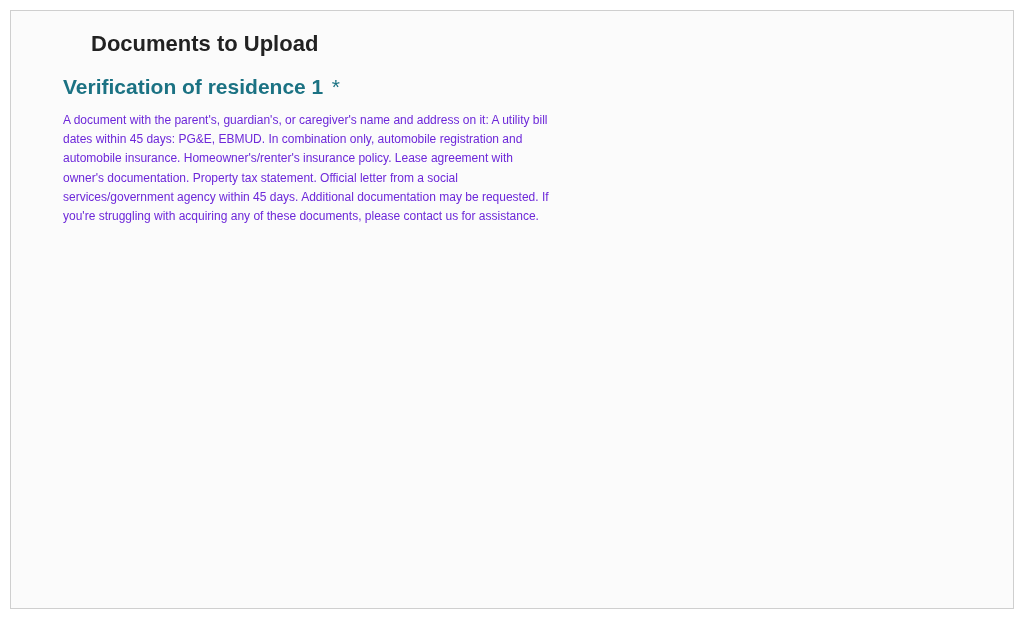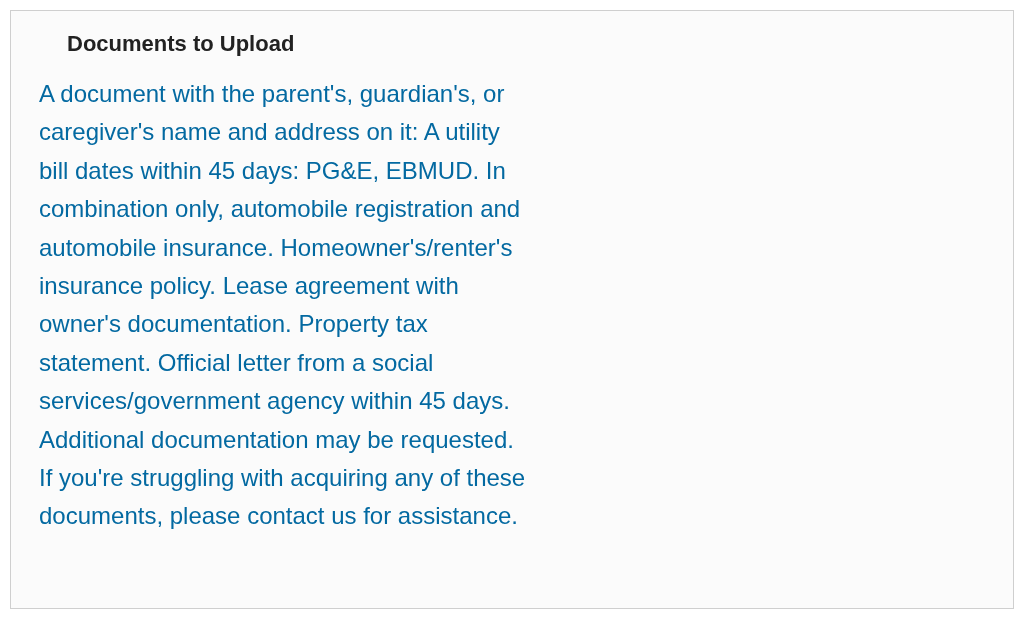--- a/index.html
+++ b/index.html
@@ -10,21 +10,21 @@
     body {
       font-family: Arial, Helvetica, sans-serif;
       background: #ffffff;
       padding: 10px;
     }
     .panel {
       width: 1004px;
       height: 599px;
       border: 1px solid #cfcfcf;
       background: #fbfbfb;
-      padding: 20px 30px 20px 56px;
+      padding: 20px 30px 20px 80px;
     }
     .panel-heading {
       font-size: 22px;
       font-weight: bold;
       color: #222222;
       margin-bottom: 18px;
       margin-left: 0px;
     }
     .content-col {
       margin-left: -28px;
@@ -36,24 +36,24 @@
       color: #1b7283;
       display: inline;
     }
     .required-star {
       color: #1b7283;
       font-size: 21px;
       font-weight: normal;
       margin-left: 4px;
     }
     .field-description {
-      font-size: 24px;
+      font-size: 12px;
       line-height: 1.6;
-      color: #0369a1;
-      margin-top: 4px;
+      color: #6d28d9;
+      margin-top: 12px;
     }
     .button-row {
       margin-top: 26px;
       display: flex;
       justify-content: center;
       max-width: 490px;
       margin-left: -28px;
     }
     .upload-btn {
       background: #659a33;
@@ -68,16 +68,20 @@
       box-shadow: 0 1px 0 rgba(0,0,0,0.08);
     }
   </style>
 </head>
 <body>
 
 <div class="panel">
   <h2 class="panel-heading">Documents to Upload</h2>
 
   <div class="content-col">
+    <div>
+      <span class="field-label">Verification of residence 1</span>
+      <span class="required-star">*</span>
+    </div>
     <p class="field-description">A document with the parent's, guardian's, or caregiver's name and address on it: A utility bill dates within 45 days: PG&amp;E, EBMUD. In combination only, automobile registration and automobile insurance. Homeowner's/renter's insurance policy. Lease agreement with owner's documentation. Property tax statement. Official letter from a social services/government agency within 45 days. Additional documentation may be requested. If you're struggling with acquiring any of these documents, please contact us for assistance.</p>
   </div>
 
 </div>
 
 </body></html>

